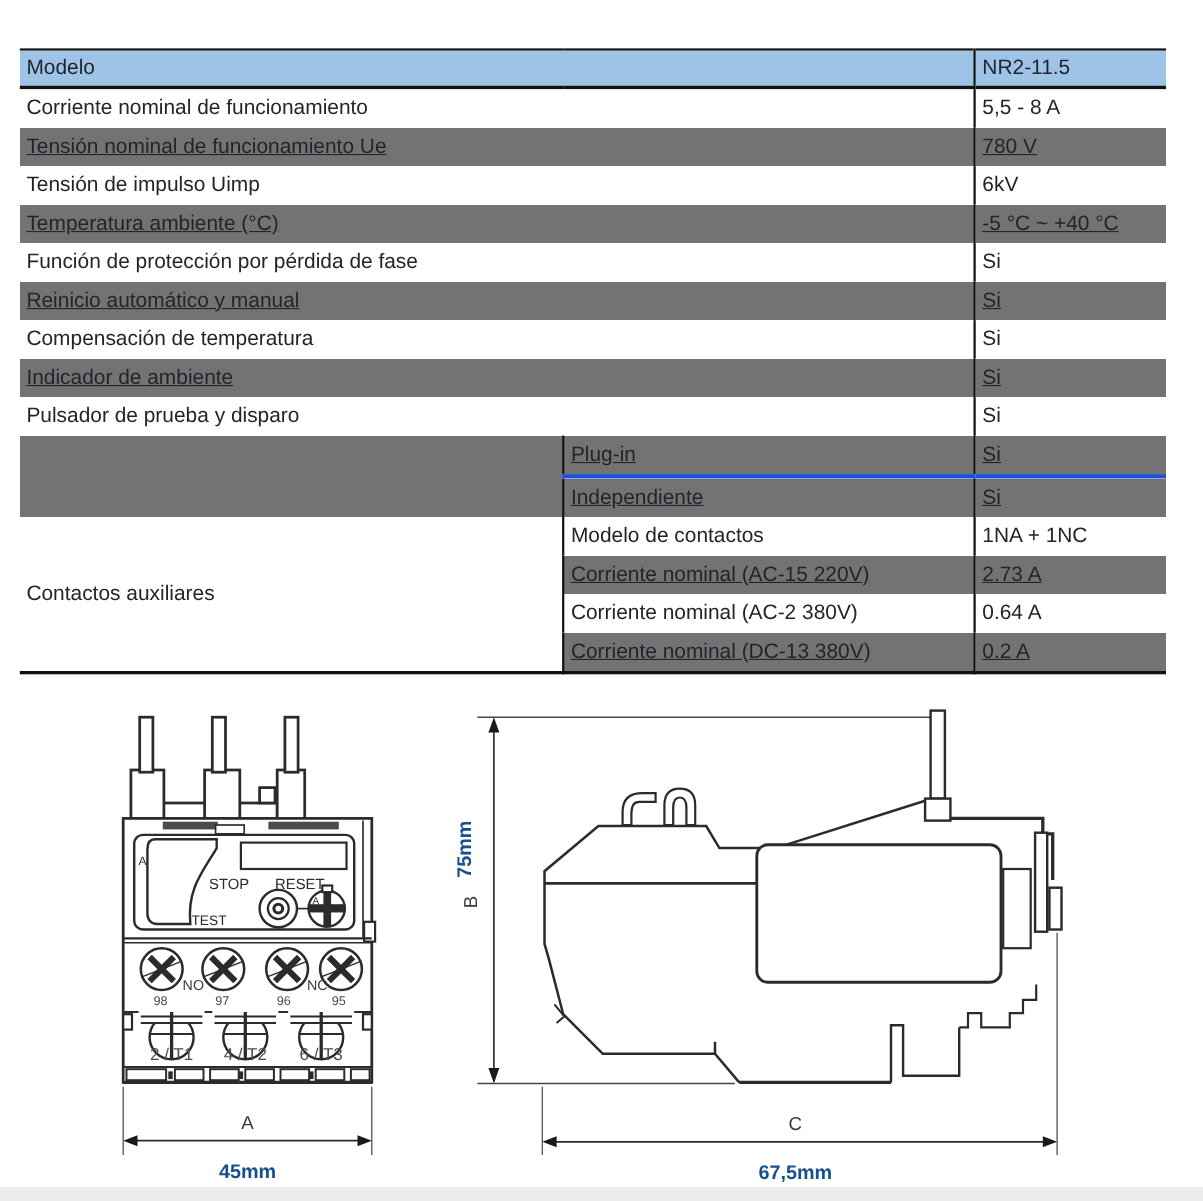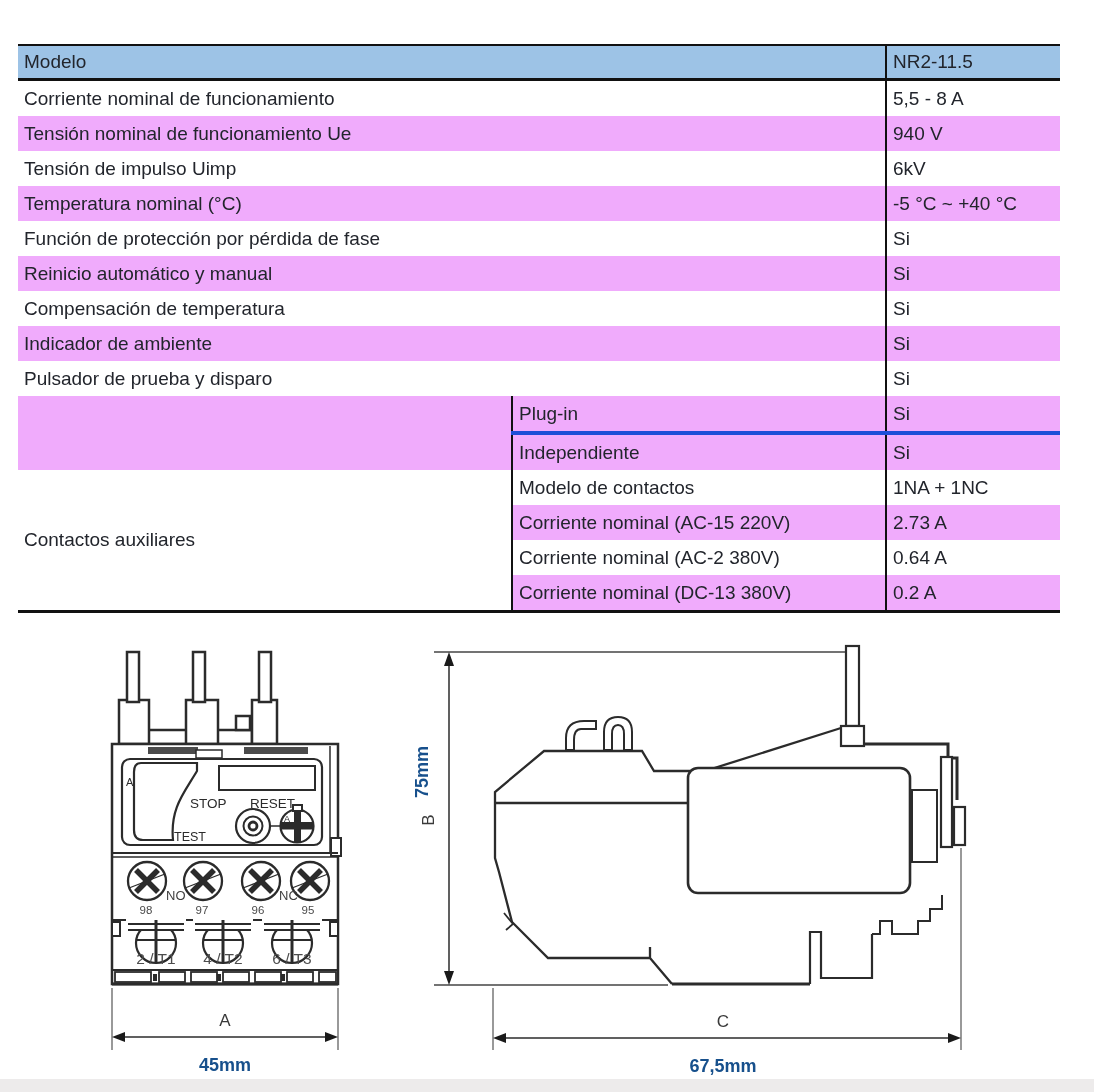--- a/index.html
+++ b/index.html
@@ -12,21 +12,21 @@
     border-top:2px solid #111; border-bottom:3px solid #111;
     font-size:19px; color:#22252c;
   }
   table.spec td{
     padding:0 4px 0 6px; height:35px; line-height:1.05;
     overflow:hidden; white-space:nowrap; vertical-align:middle;
   }
   tr.hdr td{background:#9DC3E6; border-bottom:3px solid #111; height:32px;}
   td.val{border-left:2px solid #111; padding-left:9px;}
   td.sub{border-left:2px solid #111;}
-  td.blue{background:#f0abfc;}
+  td.blue{background:#737373;text-decoration:underline;}
   td.thickb{border-bottom:4px solid #1d4ed8;}
   td.merge{vertical-align:middle;}
 
   svg text{font-family:"Liberation Sans", sans-serif;}
   .dimnum{fill:#17508C;font-weight:bold;font-size:18px;}
   .dimletter{fill:#3a3a3a;font-size:17px;}
   .tinylabel{fill:#3f3f3f;}
 
   .bottom-strip{position:absolute;left:0;top:1079px;width:1094px;height:13px;background:#edebeb;}
 </style>
@@ -45,28 +45,28 @@
         <tr class="hdr">
       <td colspan="2">Modelo</td>
       <td class="val">NR2-11.5</td>
     </tr>
     <tr>
       <td colspan="2">Corriente nominal de funcionamiento</td>
       <td class="val">5,5 - 8 A</td>
     </tr>
     <tr>
       <td colspan="2" class="blue">Tensión nominal de funcionamiento Ue</td>
-      <td class="val blue">940 V</td>
+      <td class="val blue">780 V</td>
     </tr>
     <tr>
       <td colspan="2">Tensión de impulso Uimp</td>
       <td class="val">6kV</td>
     </tr>
     <tr>
-      <td colspan="2" class="blue">Temperatura nominal (°C)</td>
+      <td colspan="2" class="blue">Temperatura ambiente (°C)</td>
       <td class="val blue">-5 °C ~ +40 °C</td>
     </tr>
     <tr>
       <td colspan="2">Función de protección por pérdida de fase</td>
       <td class="val">Si</td>
     </tr>
     <tr>
       <td colspan="2" class="blue">Reinicio automático y manual</td>
       <td class="val blue">Si</td>
     </tr>

